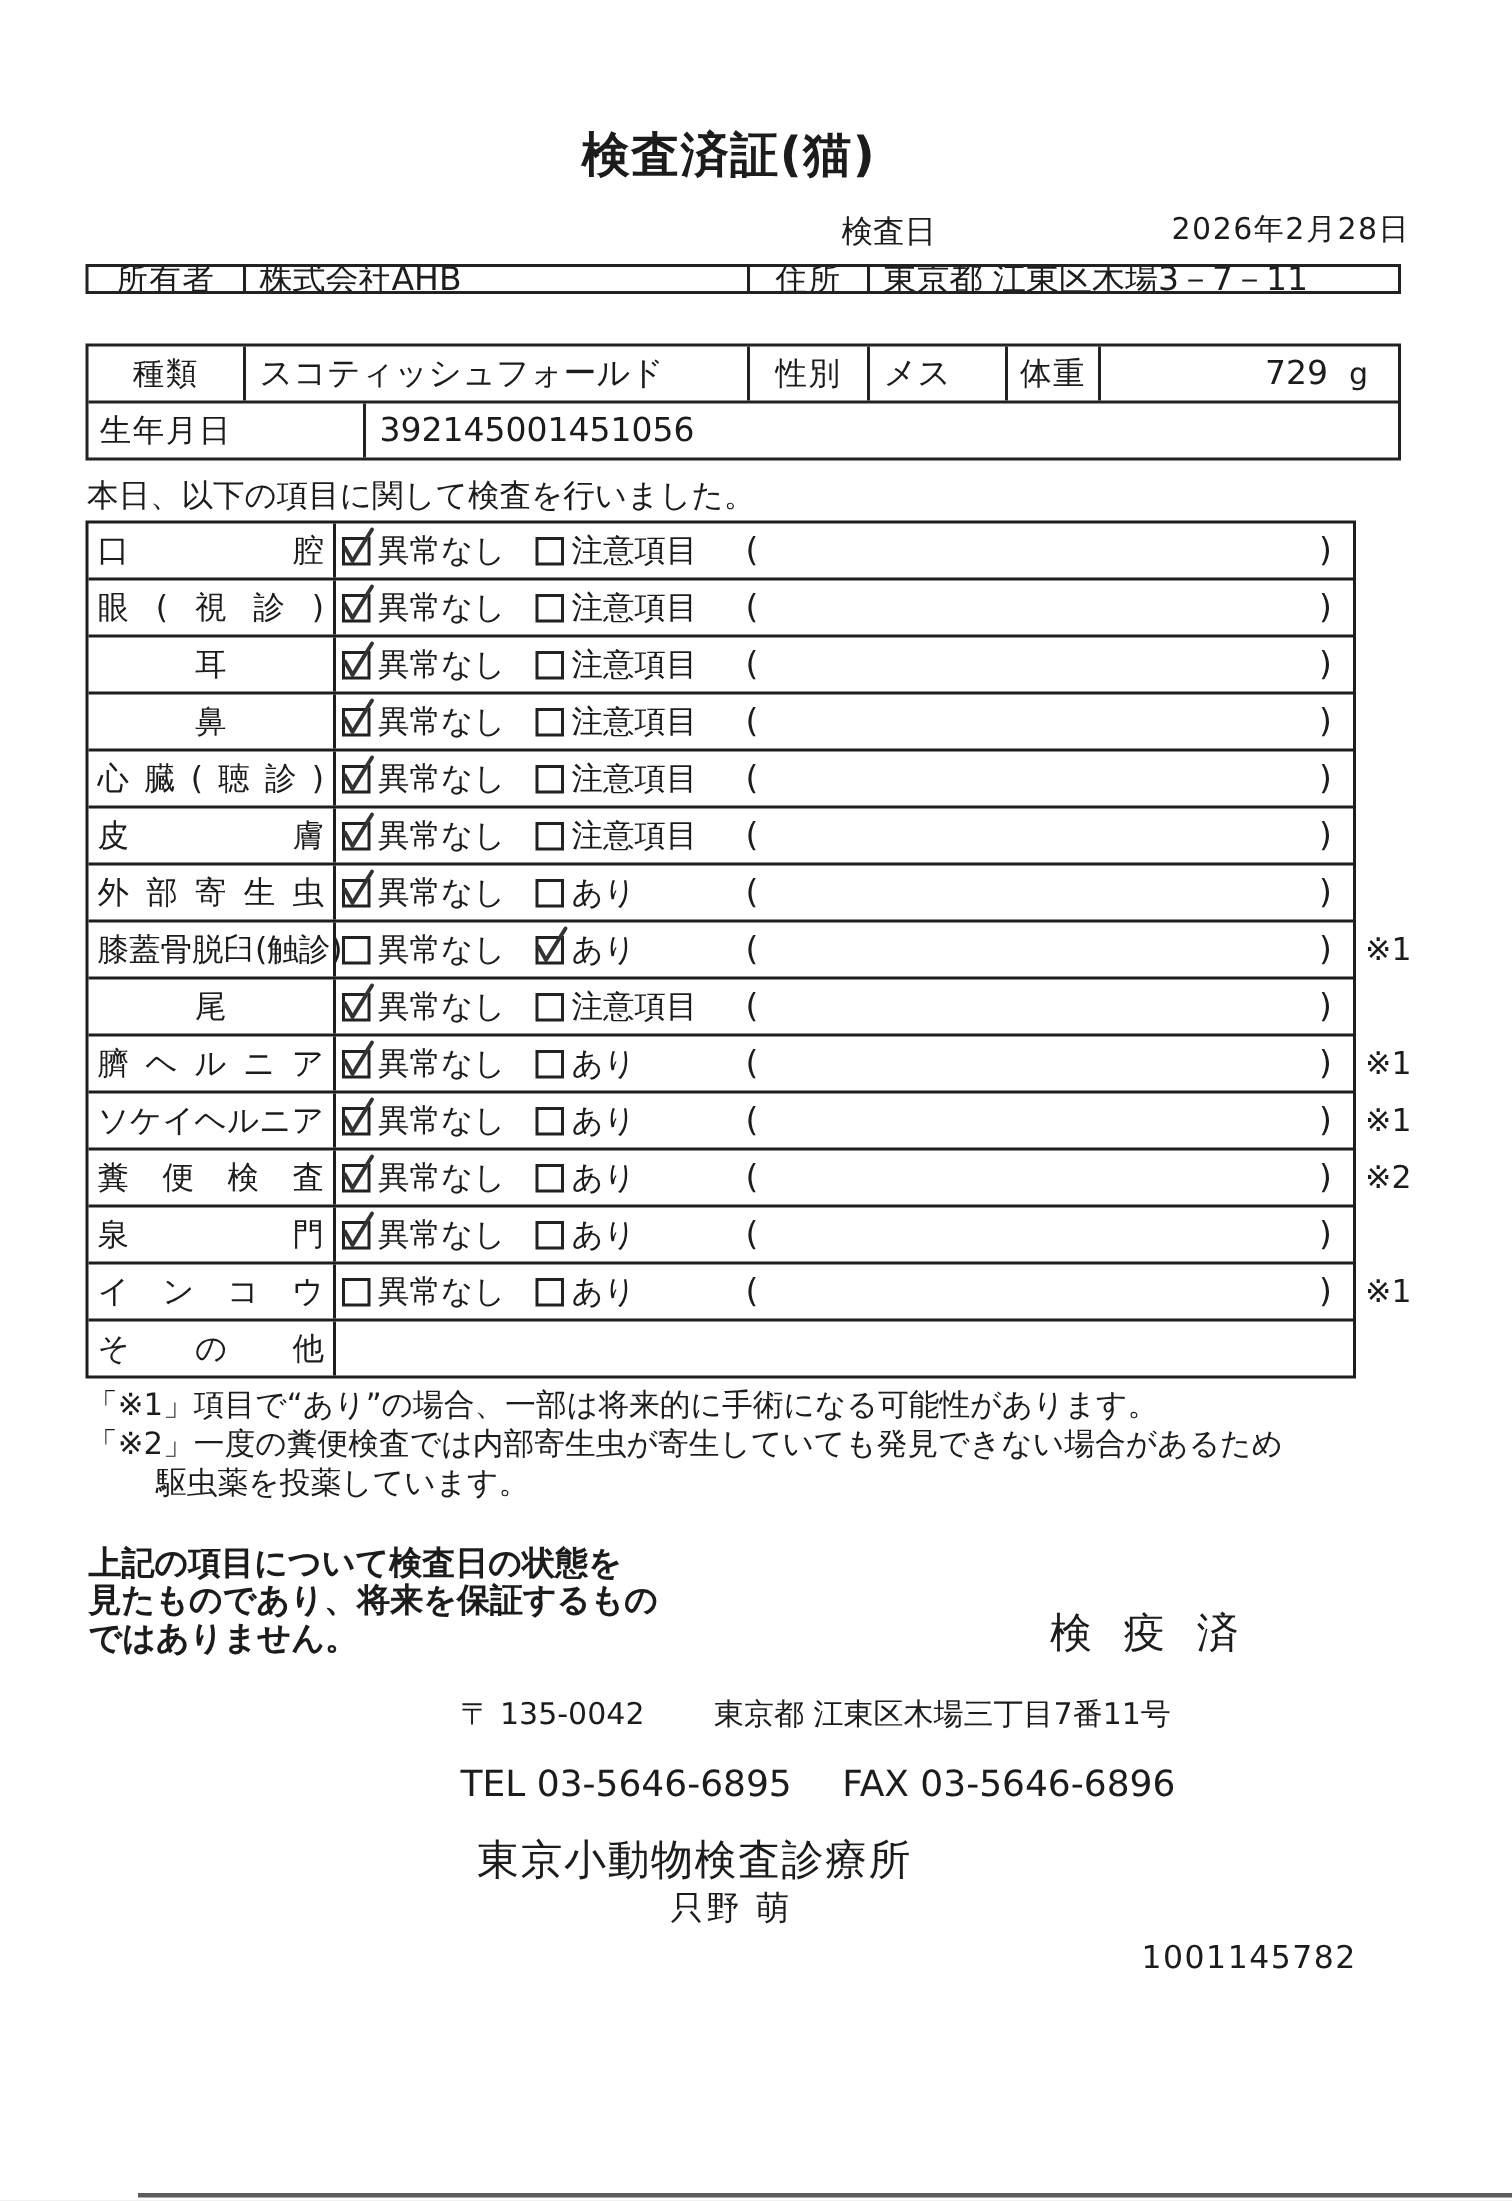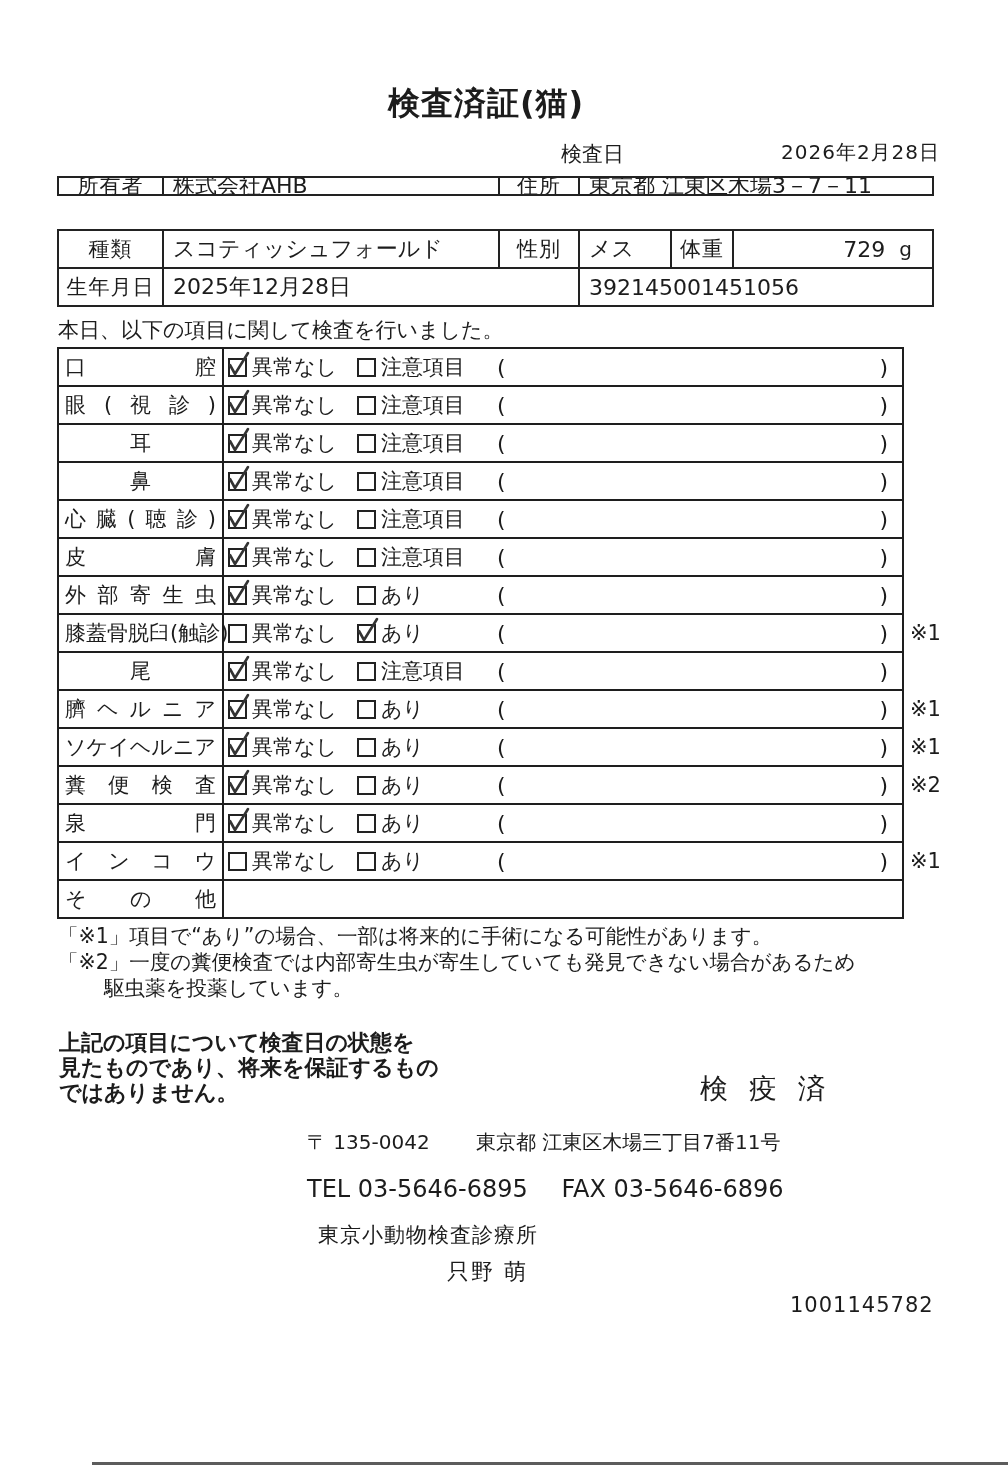--- a/index.html
+++ b/index.html
@@ -61,23 +61,23 @@
 
   
   .footnotes { position:absolute; left:58px; top:923px; font-size:20.5px; line-height:26px; }
   .footnotes .indent { padding-left:46px; }
   .disclaimer { position:absolute; left:59px; top:1030px; font-size:22px; font-weight:600; line-height:25px; }
   .stamp { position:absolute; left:700px; top:1070px; font-size:28px; letter-spacing:6px; font-weight:500; }
   .clinic-postal { position:absolute; left:307px; top:1129px; font-size:20px; }
   .clinic-postal .addr { margin-left:40px; }
   .clinic-tel { position:absolute; left:307px; top:1175px; font-size:24px; }
   .clinic-tel .fax { margin-left:26px; }
-  .clinic-name { position:absolute; left:318px; top:1221px; font-size:21px; font-weight:500; letter-spacing:1px;text-align:right; }
+  .clinic-name { position:absolute; left:318px; top:1221px; font-size:28px; font-weight:500; letter-spacing:1px;text-align:right; }
   .clinic-signer { position:absolute; left:447px; top:1257px; font-size:22px; letter-spacing:2px; }
-  .doc-number { position:absolute; left:761px; top:1293px; font-size:21px; letter-spacing:1px;margin-left:29px; }
+  .doc-number { position:absolute; left:761px; top:1293px; font-size:21px; letter-spacing:1px; }
   .scan-edge { position:absolute; left:92px; bottom:2px; width:916px; height:3px; background:#5c5c5c; }
 </style>
 </head>
 <body>
 
 <div class="page">
 
   <h1 class="title">検査済証(猫)</h1>
   <div class="date-label">検査日</div>
   <div class="date-value">2026年2月28日</div>
@@ -98,21 +98,20 @@
       <div class="cell lab w-sub bl">性別</div>
       <div class="cell val w-sex bl">メス</div>
       <div class="cell lab w-wlab bl">体重</div>
       <div class="cell val grow bl weight">
         <span>729</span>
         <span class="unit">g</span>
       </div>
     </div>
     <div class="trow">
       <div class="cell lab w-lab">生年月日</div>
-      <div class="cell val w-val bl">2025年12月28日</div>
       <div class="cell lab w-sub bl no-label">No.</div>
       <div class="cell val grow bl">392145001451056</div>
     </div>
   </div>
 
   <div class="exam-intro">本日、以下の項目に関して検査を行いました。</div>
 
   <div class="exam-table" id="exam-table">
     <div class="exam-row">
       <div class="exam-label">

